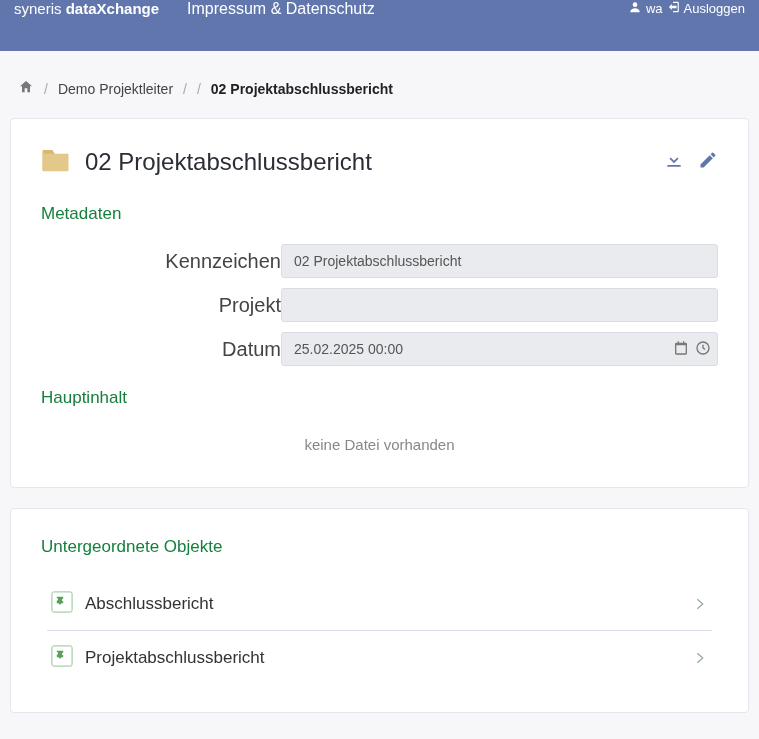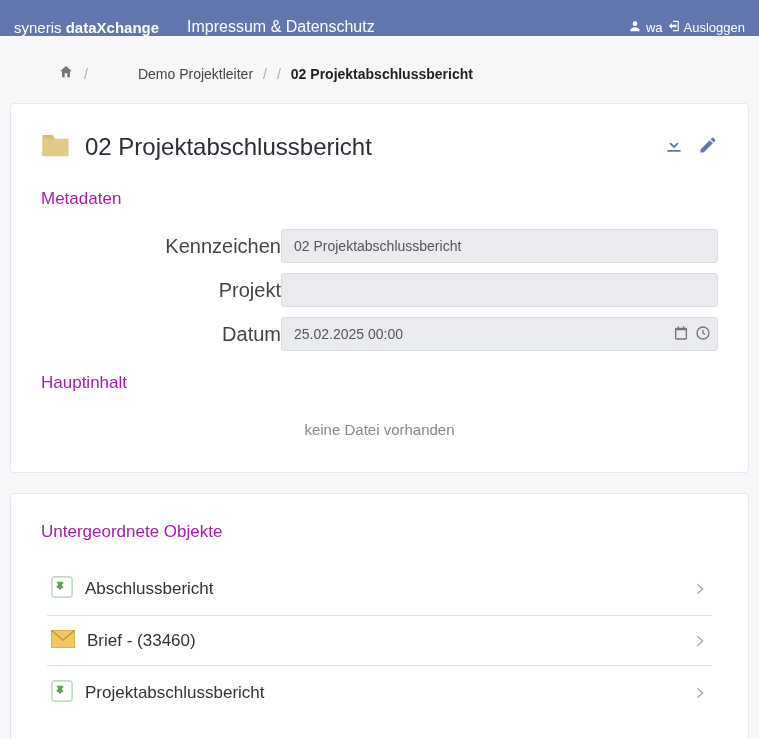--- a/index.html
+++ b/index.html
@@ -6,41 +6,41 @@
   body {
     font-family: "Segoe UI", Arial, sans-serif;
     background: #f7f7fa;
     color: #333;
     font-size: 14px;
   }
   .topbar {
     background: #6076ad;
     color: #fff;
     display: flex;
-    align-items: flex-end;
-    height: 36px;
+    align-items: flex-start;
+    height: 51px;
     padding: 0 14px;
   }
   .brand { font-size: 15px; margin-right: 28px; font-weight: 400; white-space: nowrap; }
   .brand .bold { font-weight: 600; }
   .topbar-link { color: #fff; font-size: 16px; cursor: pointer; }
   .topbar-spacer { flex: 1; }
   .topbar-right { display: flex; align-items: center; gap: 3px; font-size: 13px; }
   .topbar-right .user, .topbar-right .logout { display: inline-flex; align-items: center; gap: 4px; cursor: pointer; }
   .topbar-right svg { width: 14px; height: 14px; fill: #fff; }
 
   .page { max-width: 759px; margin: 0 auto; padding: 0 10px 20px; }
 
   .breadcrumb {
     display: flex; align-items: center; gap: 10px;
     padding: 28px 8px 20px;
     font-size: 14px; color: #444;
   }
   .breadcrumb .sep { color: #aaa; }
-  .breadcrumb a { color: #444; text-decoration: none; cursor: pointer; margin-left: 40px; }
+  .breadcrumb a { color: #444; text-decoration: none; cursor: pointer; }
   .breadcrumb .current { font-weight: 600; color: #222; }
   .breadcrumb svg { width: 16px; height: 16px; fill: #777; }
 
   .card {
     background: #fff;
     border: 1px solid #e5e7ee;
     border-radius: 4px;
     margin-bottom: 20px;
     padding: 28px 30px;
   }
@@ -50,21 +50,21 @@
     margin-bottom: 28px;
   }
   .card-header .title {
     font-size: 24px; font-weight: 400; color: #2b2e36; flex: 1;
   }
   .folder-ic { width: 30px; height: 26px; }
   .actions { display:flex; gap: 14px; }
   .actions svg { width: 20px; height: 20px; fill:#6076ad; cursor: pointer; }
 
   .section-label {
-    color: #a21caf; font-size: 17px; margin: 0 0 20px 0;
+    color: #15803d; font-size: 17px; margin: 0 0 20px 0;
   }
 
   .form-row {
     display:flex; align-items:center; margin-bottom: 10px;
   }
   .form-row label {
     width: 240px; text-align:right; 
     color:#444; font-size:20px;
   }
   .field {
@@ -227,32 +227,20 @@
               <rect x="1" y="1" width="22" height="22" rx="2" fill="#fff" stroke="#8bbf8b"></rect>
               <path fill="#5aa25a" d="M10 4h4v3a2 2 0 1 0 0 4v3h-3a2 2 0 1 1-4 0H4v-4a2 2 0 1 0 0-4V4h6z" transform="scale(0.7) translate(5 5)"></path>
             </svg>
         </span>
         <span class="label">Abschlussbericht</span>
         <span class="chev"><svg viewBox="0 0 24 24">
               <polyline points="8,5 16,12 8,19"></polyline>
             </svg></span>
       </div>
 
-      <div class="child-item">
-        <span>
-          <svg class="ic-mail" viewBox="0 0 24 18">
-              <rect x="0" y="0" width="24" height="18" rx="1" fill="#f2c761" stroke="#c79a2f"></rect>
-              <polyline points="0,0 12,10 24,0" fill="none" stroke="#c79a2f" stroke-width="1.5"></polyline>
-            </svg>
-        </span>
-        <span class="label">Brief - (33460)</span>
-        <span class="chev"><svg viewBox="0 0 24 24">
-              <polyline points="8,5 16,12 8,19"></polyline>
-            </svg></span>
-      </div>
 
       <div class="child-item">
         <span>
           <svg class="ic-piece" viewBox="0 0 24 24">
               <rect x="1" y="1" width="22" height="22" rx="2" fill="#fff" stroke="#8bbf8b"></rect>
               <path fill="#5aa25a" d="M10 4h4v3a2 2 0 1 0 0 4v3h-3a2 2 0 1 1-4 0H4v-4a2 2 0 1 0 0-4V4h6z" transform="scale(0.7) translate(5 5)"></path>
             </svg>
         </span>
         <span class="label">Projektabschlussbericht</span>
         <span class="chev"><svg viewBox="0 0 24 24">

